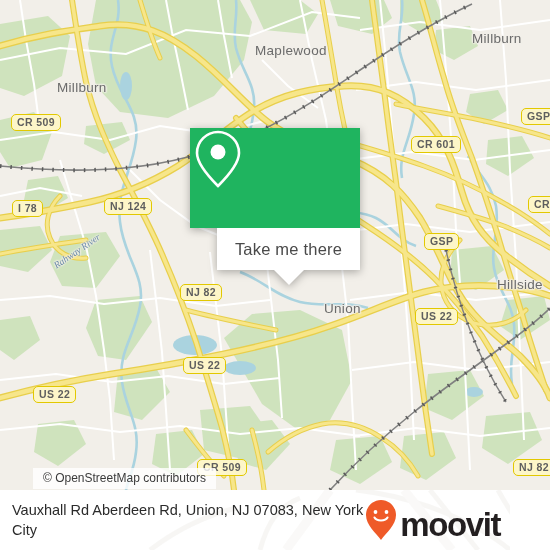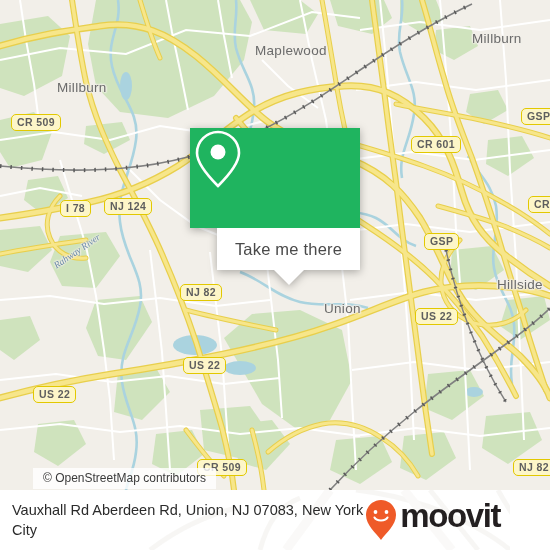--- a/index.html
+++ b/index.html
@@ -93,21 +93,21 @@
   }
   #footer-watermark{position:absolute;left:0;top:-300px;opacity:.40;}
   #footer-inner{
     position:relative;height:60px;display:flex;align-items:center;
     padding:0 10px 0 12px;box-sizing:border-box;
   }
   #addr{
     flex:1 1 auto;font-size:14.5px;color:#2b2b2b;line-height:20px;
     max-width:400px;
   }
-  #brand{flex:0 0 auto;display:flex;align-items:flex-start;margin-left:-8px;}
+  #brand{flex:0 0 auto;display:flex;align-items:flex-end;margin-left:-8px;}
   #brand-word{
     font-size:33px;color:#231f20;font-weight:bold;letter-spacing:-1.4px;
     line-height:33px;margin-left:2px;
   }
 </style>
 </head>
 <body>
 
 <div id="root">
 
@@ -251,21 +251,21 @@
     <div class="mlabel city" style="left:243px;top:43px;padding-left:12px;">Maplewood</div>
     <div class="mlabel city" style="left:472px;top:31px;">Millburn</div>
     <div class="mlabel city" style="left:324px;top:301px;">Union</div>
     <div class="mlabel city" style="left:497px;top:277px;">Hillside</div>
 
     <div class="water-label" style="left:52px;top:262px;transform:rotate(-34deg);transform-origin:left top;">Rahway River</div>
 
     <div class="shield" style="left:11px;top:114px;">CR 509</div>
     <div class="shield" style="left:411px;top:136px;">CR 601</div>
     <div class="shield" style="left:521px;top:108px;">GSP</div>
-    <div class="shield" style="left:12px;top:200px;margin-left:48px;">I 78</div>
+    <div class="shield" style="left:12px;top:200px;">I 78</div>
     <div class="shield" style="left:104px;top:198px;">NJ 124</div>
     <div class="shield" style="left:528px;top:196px;">CR</div>
     <div class="shield" style="left:424px;top:233px;">GSP</div>
     <div class="shield" style="left:180px;top:284px;">NJ 82</div>
     <div class="shield" style="left:415px;top:308px;">US 22</div>
     <div class="shield" style="left:183px;top:357px;">US 22</div>
     <div class="shield" style="left:33px;top:386px;">US 22</div>
     <div class="shield" style="left:197px;top:459px;">CR 509</div>
     <div class="shield" style="left:513px;top:459px;">NJ 82</div>
 

